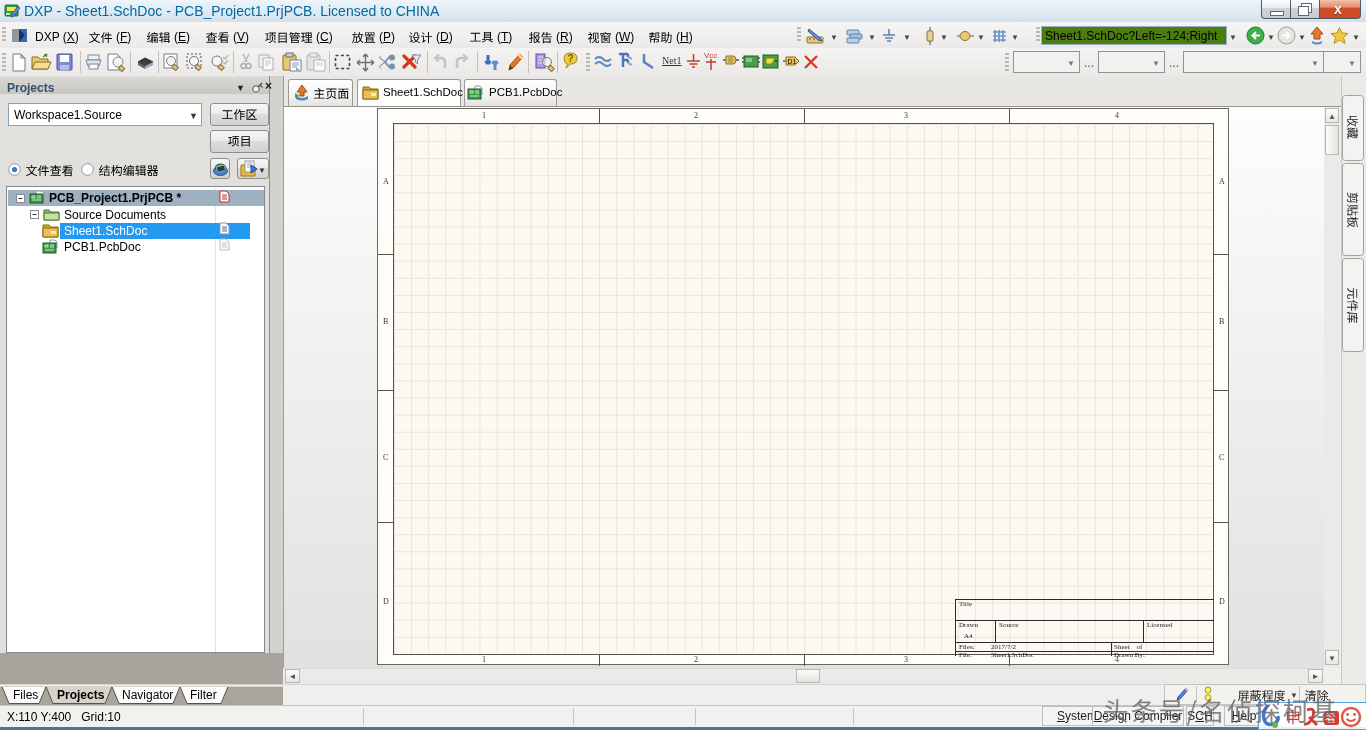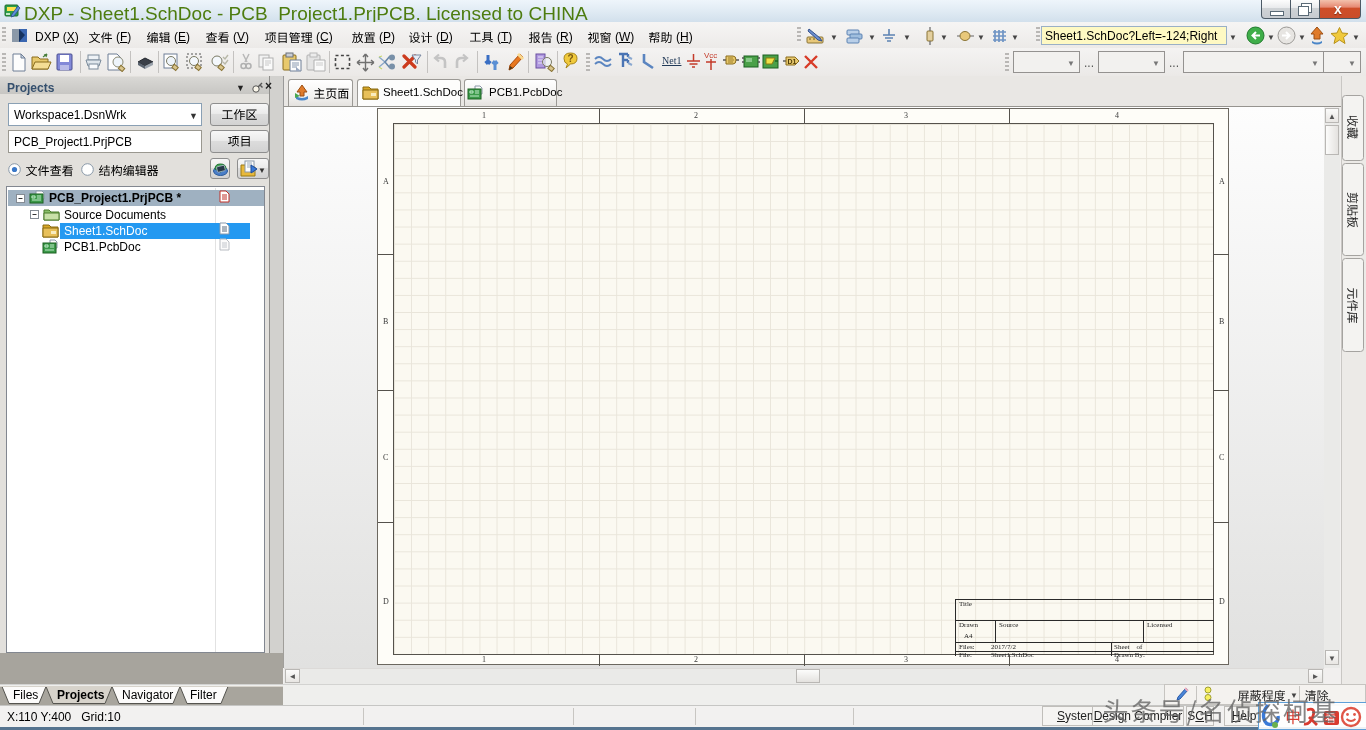--- a/index.html
+++ b/index.html
@@ -1,21 +1,21 @@
 <!DOCTYPE html>
 <html><head><meta charset="utf-8">
 <style>
 html,body{margin:0;padding:0;}
 #root{position:relative;width:1366px;height:730px;overflow:hidden;background:#f1efee;
 font-family:"Liberation Sans",sans-serif;font-size:12px;color:#000;}
 .abs{position:absolute;}
 
 #titlebar{left:0;top:0;width:1366px;height:22px;
 background:linear-gradient(#eef5fb,#dfeaf3 55%,#d2e0ec);border-bottom:1px solid #8a99a6;}
-#titletext{left:24px;top:3px;font-size:19px;color:#4d7c0f;}
+#titletext{left:24px;top:3px;font-size:14px;color:#0369a1;}
 .winbtn{top:0px;height:19px;border:1px solid #4c5a66;border-top:none;box-sizing:border-box;}
 #btnmin{left:1261px;width:30px;background:linear-gradient(#fdfdfd,#e8eaec 45%,#cfd3d6 46%,#c7cbd0);border-bottom-left-radius:4px;}
 #btnmax{left:1290px;width:30px;background:linear-gradient(#fdfdfd,#e8eaec 45%,#cfd3d6 46%,#c7cbd0);}
 #btncls{left:1319px;width:42px;background:linear-gradient(#f3c1ac,#e68972 40%,#cf4e28 45%,#c94d2a);border-bottom-right-radius:4px;}
 
 #menubar{left:0;top:22px;width:1366px;height:26px;background:linear-gradient(#f6f5f4,#eceae8);}
 .grip{width:4px;background:repeating-linear-gradient(#b9b7b5 0 2px,#f1efee 2px 4px);}
 
 #toolbar{left:0;top:48px;width:1366px;height:28px;background:linear-gradient(#f4f3f2,#ebe9e7);border-bottom:1px solid #dddbd9;}
 .tsep{top:51px;width:1px;height:22px;background:#c4c2c0;}
@@ -156,21 +156,21 @@
   <svg class="abs" style="left:956px;top:27px" width="20" height="18">
     <path d="M1 9 H5 M13 9 H18" stroke="#666" stroke-width="1.2"></path>
     <ellipse cx="9" cy="9" rx="5" ry="4.5" fill="#e8c87a" stroke="#8a7436"></ellipse>
   </svg>
   <div class="abs" style="left:977px;top:33px;color:#444;font-size:8px">▼</div>
   <svg class="abs" style="left:990px;top:27px" width="18" height="18">
     <path d="M3 5 H16 M3 9 H16 M3 13 H16 M5 3 V15 M9 3 V15 M13 3 V15" stroke="#6f94c4" stroke-width="1.7"></path>
   </svg>
   <div class="abs" style="left:1011px;top:33px;color:#444;font-size:8px">▼</div>
   <div class="abs grip" style="left:1036px;top:27px;height:16px"></div>
-  <div class="abs" style="left:1041px;top:26px;width:186px;height:19px;background:#fef9c3;border:1px solid #9ab0c6;box-sizing:border-box;overflow:hidden">
+  <div class="abs" style="left:1041px;top:26px;width:186px;height:19px;background:#4d7c0f;border:1px solid #9ab0c6;box-sizing:border-box;overflow:hidden">
     <div class="abs" style="left:3px;top:2px;font-size:12px;white-space:nowrap">Sheet1.SchDoc?Left=-124;Right</div>
   </div>
   <div class="abs" style="left:1229px;top:33px;color:#444;font-size:8px">▼</div>
   <svg class="abs" style="left:1246px;top:26px" width="19" height="19">
     <circle cx="9.5" cy="9.5" r="8.5" fill="#3fae49" stroke="#207a2c"></circle>
     <path d="M14 9.5 H7 M10 6 L6.5 9.5 L10 13" stroke="#fff" stroke-width="2" fill="none"></path>
   </svg>
   <div class="abs" style="left:1267px;top:33px;color:#444;font-size:8px">▼</div>
   <svg class="abs" style="left:1277px;top:26px" width="19" height="19">
     <circle cx="9.5" cy="9.5" r="8.5" fill="#e7e5e2" stroke="#9a9895"></circle>
@@ -372,30 +372,27 @@
   <div class="abs" id="pbottom"></div>
   <div class="abs" id="splitter"></div>
   <div class="abs" id="ptitle" style="left:7px;top:81px">Projects</div>
   <div class="abs" style="left:236px;top:83px;color:#222;font-size:9px">▼</div>
   <svg class="abs" style="left:251px;top:81px" width="13" height="13">
     <circle cx="5" cy="8" r="3.2" fill="#f8f4e8" stroke="#555"></circle>
     <path d="M7 6 L11 2 M9 4 L11.5 6.5" stroke="#555" stroke-width="1.4"></path>
   </svg>
   <div class="abs" style="left:265px;top:79px;color:#222;font-size:12px;font-weight:bold">×</div>
   <div class="abs field" style="left:8px;top:103px;width:194px;height:23px">
-    <div class="abs" style="left:5px;top:4px">Workspace1.DsnWrk</div>
+    <div class="abs" style="left:5px;top:4px">Workspace1.Source</div>
     <div class="abs" style="right:3px;top:7px;color:#333;font-size:9px">▼</div>
   </div>
   <div class="abs btn7" style="left:210px;top:103px;width:59px;height:23px"></div>
     <svg class="abs" style="left:222px;top:109px" width="37" height="13">
       <path transform="translate(-0.62,10.03) scale(0.0120,-0.0120)" d="M52 72V-3H951V72H539V650H900V727H104V650H456V72ZM1526 828C1476 681 1395 536 1305 442C1322 430 1351 404 1363 391C1414 447 1463 520 1506 601H1575V-79H1651V164H1952V235H1651V387H1939V456H1651V601H1962V673H1542C1563 717 1582 763 1598 809ZM1285 836C1229 684 1135 534 1036 437C1050 420 1072 379 1080 362C1114 397 1147 437 1179 481V-78H1254V599C1293 667 1329 741 1357 814ZM2927 786H2097V-50H2952V22H2171V713H2927ZM2259 585C2337 521 2424 445 2505 369C2420 283 2324 207 2226 149C2244 136 2273 107 2286 92C2380 154 2472 231 2558 319C2645 236 2722 155 2772 92L2833 147C2779 210 2698 291 2609 374C2681 455 2747 544 2802 637L2731 665C2683 580 2623 498 2555 422C2474 496 2389 568 2313 629Z" fill="#000"></path>
     </svg>
-  <div class="abs field" style="left:8px;top:130px;width:194px;height:23px;border-color:#9a9890">
-    <div class="abs" style="left:5px;top:4px">PCB_Project1.PrjPCB</div>
-  </div>
   <div class="abs btn7" style="left:210px;top:130px;width:59px;height:23px"></div>
     <svg class="abs" style="left:228px;top:136px" width="24" height="13">
       <path transform="translate(-0.35,9.55) scale(0.0120,-0.0120)" d="M618 500V289C618 184 591 56 319 -19C335 -34 357 -61 366 -77C649 12 693 158 693 289V500ZM689 91C766 41 864 -31 911 -79L961 -26C913 21 813 90 736 138ZM29 184 48 106C140 137 262 179 379 219L369 284L247 247V650H363V722H46V650H172V225ZM417 624V153H490V556H816V155H891V624H655C670 655 686 692 702 728H957V796H381V728H613C603 694 591 656 578 624ZM1233 470H1759V305H1233ZM1233 542V704H1759V542ZM1233 233H1759V67H1233ZM1158 778V-74H1233V-6H1759V-74H1837V778Z" fill="#000"></path>
     </svg>
   <svg class="abs" style="left:8px;top:163px" width="13" height="13">
     <circle cx="6.5" cy="6.5" r="5.8" fill="#fff" stroke="#8898a8"></circle>
     <circle cx="6.5" cy="6.5" r="2.6" fill="#3a78c8"></circle>
   </svg>
   <svg class="abs" style="left:26px;top:165px" width="49" height="14">
       <path transform="translate(-0.43,10.16) scale(0.0120,-0.0120)" d="M423 823C453 774 485 707 497 666L580 693C566 734 531 799 501 847ZM50 664V590H206C265 438 344 307 447 200C337 108 202 40 36 -7C51 -25 75 -60 83 -78C250 -24 389 48 502 146C615 46 751 -28 915 -73C928 -52 950 -20 967 -4C807 36 671 107 560 201C661 304 738 432 796 590H954V664ZM504 253C410 348 336 462 284 590H711C661 455 592 344 504 253ZM1317 341V268H1604V-80H1679V268H1953V341H1679V562H1909V635H1679V828H1604V635H1470C1483 680 1494 728 1504 775L1432 790C1409 659 1367 530 1309 447C1327 438 1359 420 1373 409C1400 451 1425 504 1446 562H1604V341ZM1268 836C1214 685 1126 535 1032 437C1045 420 1067 381 1075 363C1107 397 1137 437 1167 480V-78H1239V597C1277 667 1311 741 1339 815ZM2295 218H2700V134H2295ZM2295 352H2700V270H2295ZM2221 406V80H2778V406ZM2074 20V-48H2930V20ZM2460 840V713H2057V647H2379C2293 552 2159 466 2036 424C2052 410 2074 382 2085 364C2221 418 2369 523 2460 642V437H2534V643C2626 527 2776 423 2914 372C2925 391 2947 420 2964 434C2838 473 2702 556 2615 647H2944V713H2534V840ZM3332 214H3768V144H3332ZM3332 267V335H3768V267ZM3332 92H3768V18H3332ZM3826 832C3666 800 3362 785 3118 783C3125 767 3132 742 3133 725C3220 725 3314 727 3408 731C3401 708 3394 685 3386 662H3132V602H3364C3354 577 3343 552 3330 527H3059V465H3296C3233 359 3147 267 3033 202C3049 187 3071 160 3081 143C3150 184 3209 234 3260 291V-82H3332V-42H3768V-82H3843V395H3340C3355 418 3369 441 3382 465H3941V527H3413C3425 552 3436 577 3446 602H3883V662H3468L3491 735C3635 744 3773 758 3874 778Z" fill="#000"></path>

